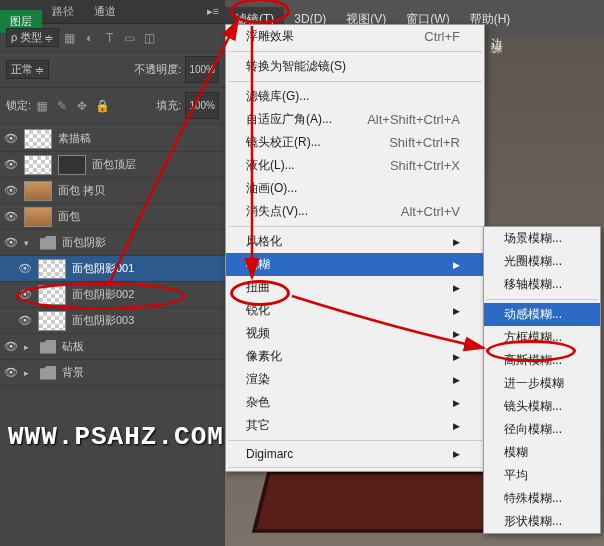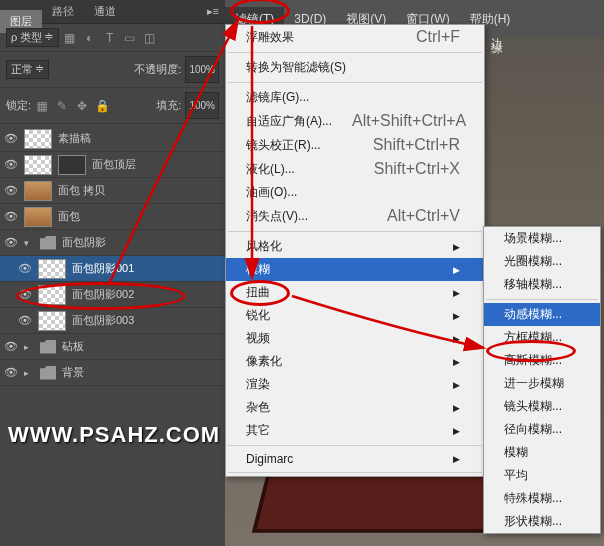--- a/index.html
+++ b/index.html
@@ -3,24 +3,24 @@
 <meta charset="utf-8">
 <style>
 * { margin: 0; padding: 0; box-sizing: border-box; font-family: "Microsoft YaHei", Arial, sans-serif; }
 body { width: 604px; height: 546px; overflow: hidden; position: relative; background: #8a8278; }
 .menubar { position: absolute; top: 0; left: 225px; width: 380px; height: 38px; background: #535353; display: flex; align-items: center; font-size: 12px; color: #ddd; z-index: 5; }
 .menubar span { padding: 4px 10px; cursor: pointer; }
 .menubar span.active { background: #3a3a3a; }
 .panel { position: absolute; left: 0; top: 0; width: 225px; height: 546px; background: #454545; color: #ccc; font-size: 11px; }
 .panel-tabs { display: flex; background: #383838; height: 24px; align-items: center; border-bottom: 1px solid #2a2a2a; }
 .panel-tabs span { padding: 4px 10px; color: #bbb; }
-.panel-tabs span.active { background: #737373; color: #eee; margin-top: 19px; }
+.panel-tabs span.active { background: #15803d; color: #eee; margin-top: 19px; }
 .panel-tabs .xbtn { margin-left: auto; padding: 0 6px; }
 .panel-row { display: flex; align-items: center; padding: 4px 6px; gap: 4px; border-bottom: 1px solid #3a3a3a; }
-.dropdown { background: #3a3a3a; border: 1px solid #2a2a2a; padding: 1px 4px; display: inline-flex; align-items: flex-start; gap: 2px; font-size: 11px; }
+.dropdown { background: #3a3a3a; border: 1px solid #2a2a2a; padding: 1px 4px; display: inline-flex; align-items: flex-end; gap: 2px; font-size: 11px; }
 .icon-strip { display: flex; gap: 6px; color: #999; font-size: 12px; }
 .icon-strip span { width: 14px; text-align: center; }
 .pct { background: #3a3a3a; border: 1px solid #2a2a2a; padding: 7px 3px; font-size: 10px; }
 .layer-list { padding-top: 2px; }
 .layer { display: flex; align-items: center; height: 26px; padding: 0 4px; border-bottom: 1px solid #3a3a3a; gap: 6px; }
 .layer.selected { background: #2d5a8c; color: #fff; }
 .eye { width: 14px; text-align: center; color: #ccc; font-size: 11px; }
 .thumb { width: 28px; height: 20px; background: #fff; border: 1px solid #888; display: inline-block; }
 .thumb.checker { background: repeating-conic-gradient(#ccc 0 25%, #fff 0 50%) 0 0/8px 8px; }
 .thumb.dark { background: #333; }
@@ -29,22 +29,22 @@
 .twisty { width: 10px; color: #bbb; font-size: 9px; }
 .layer-name { flex: 1; white-space: nowrap; }
 .indent1 { padding-left: 18px; }
 .menu { position: absolute; background: #f0f0f0; border: 1px solid #999; box-shadow: 2px 2px 6px rgba(0,0,0,0.4); font-size: 12px; color: #222; z-index: 10; }
 .menu-item { display: flex; justify-content: space-between; align-items: center; padding: 3px 24px 3px 20px; white-space: nowrap; cursor: pointer; min-height: 20px; }
 .menu-item.highlighted { background: #2d6ac6; color: #fff; }
 .menu-item .arrow { font-size: 9px; margin-left: 20px; }
 .menu-sep { height: 1px; background: #ccc; margin: 3px 2px; }
 .menu1 { top: 24px; left: 225px; width: 260px; }
 .menu2 { top: 226px; left: 483px; width: 118px; }
-.shortcut { color: #666; font-size: 16px; margin-left: 20px; }
-.watermark { position: absolute; left: 8px; top: 422px; font-size: 22px; font-weight: bold; color: #fff; font-family: Liberation Sans, sans-serif; text-shadow: 1px 1px 2px #000; letter-spacing: 1px; z-index: 50; }
+.shortcut { color: #666; font-size: 13px; margin-left: 20px; }
+.watermark { position: absolute; left: 8px; top: 422px; font-size: 26px; font-weight: bold; color: #fff; font-family: Liberation Mono, monospace; text-shadow: 1px 1px 2px #000; letter-spacing: 1px; z-index: 50; }
 .circle { position: absolute; border: 3px solid #d40000; border-radius: 50%; z-index: 40; pointer-events: none; }
 .circle.c1 { left: 230px; top: -2px; width: 60px; height: 26px; }
 .circle.c2 { left: 16px; top: 282px; width: 170px; height: 28px; }
 .circle.c3 { left: 230px; top: 280px; width: 60px; height: 26px; }
 .circle.c4 { left: 486px; top: 340px; width: 90px; height: 22px; }
 .bg-scene { position: absolute; left: 225px; top: 24px; right: 0; bottom: 0; background: linear-gradient(#5a554d 0%, #6a6258 40%, #7a7268 100%); z-index: 1; }
 .table3d { position: absolute; left: 260px; top: 460px; width: 240px; height: 80px; background: #5a1e1a; border: 4px solid #2a0e0a; transform: perspective(400px) rotateX(40deg); z-index: 2; }
 svg.arrows { position: absolute; left: 0; top: 0; width: 604px; height: 546px; z-index: 45; pointer-events: none; }
 .sidechars { position: absolute; left: 488px; top: 28px; color: #ddd; font-size: 12px; z-index: 3; writing-mode: vertical-rl; letter-spacing: 4px; }
 </style>

